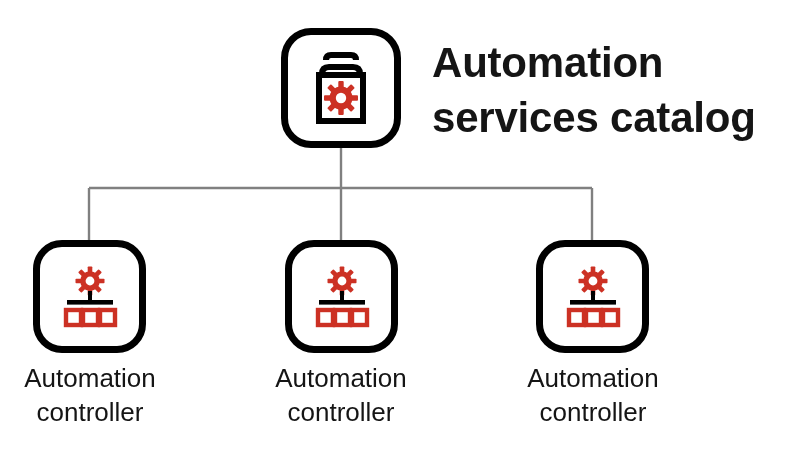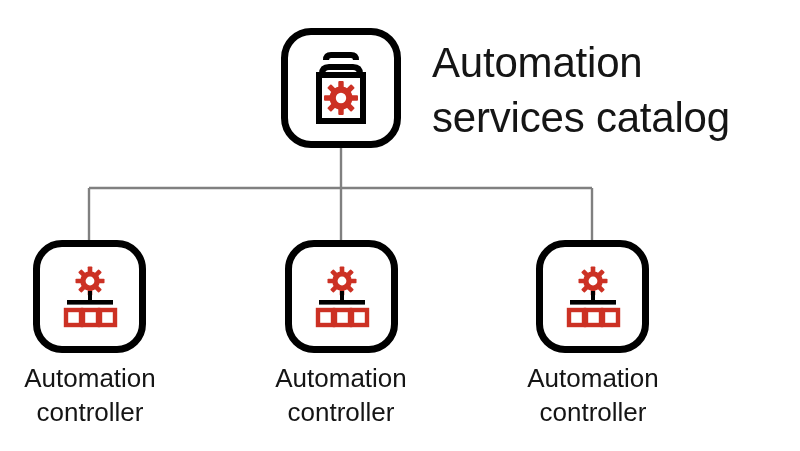--- a/index.html
+++ b/index.html
@@ -52,21 +52,21 @@
   }
 
   
   .title {
     position: absolute;
     left: 432px;
     top: 36px;
     width: 360px;
     font-size: 42px;
     line-height: 1.30;
-    font-weight: 400;
+    font-weight: 700;
     color: #151515;
     letter-spacing: -0.2px;
     white-space: pre-line;
   }
 
   
   .child-node {
     position: absolute;
     top: 240px;
     width: 113px;

